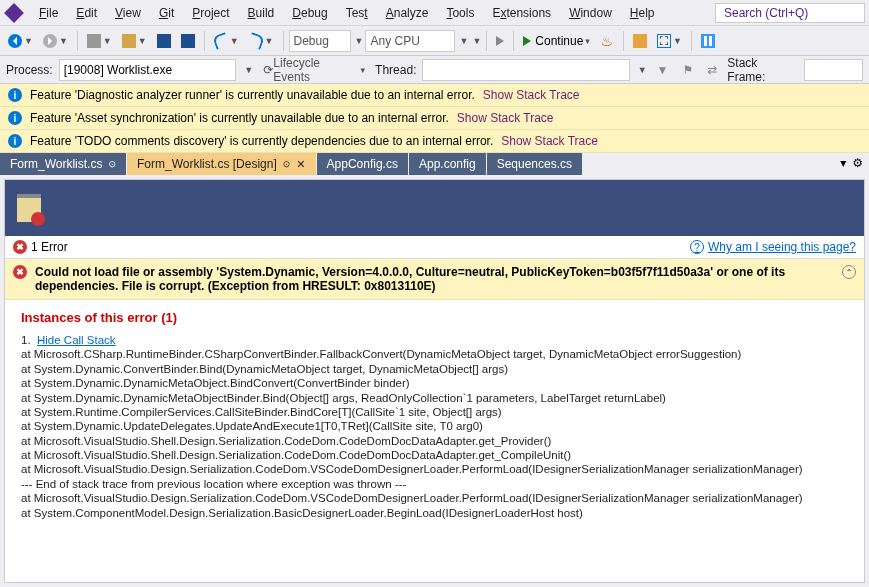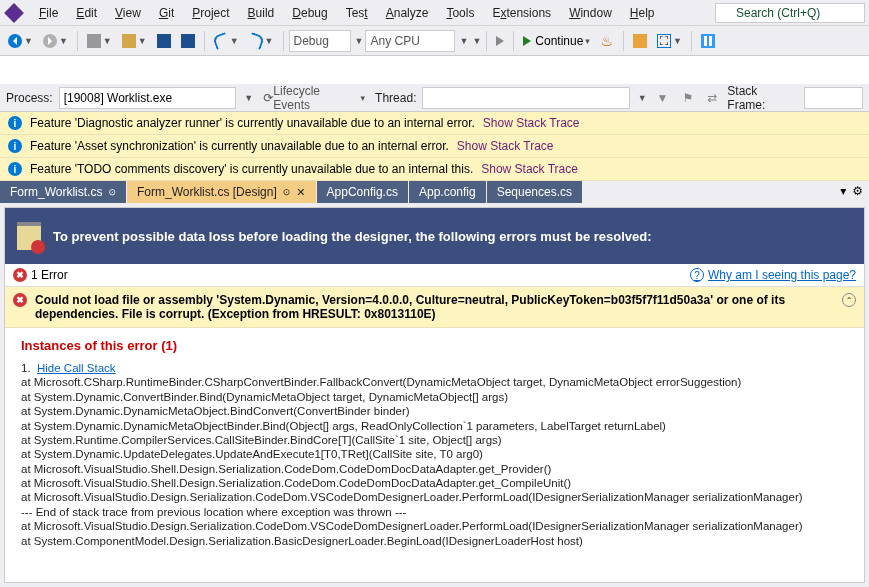--- a/index.html
+++ b/index.html
@@ -33,22 +33,22 @@
     color: #1E1E1E;
     cursor: pointer;
   }
   .menu-item .ul { text-decoration: underline; }
   .search-box {
     margin-left: auto;
     background: #fff;
     border: 1px solid #ccc;
     width: 150px;
     height: 20px;
-    padding: 0 20px;
-    color: #14532d;
+    padding: 0 8px;
+    color: #4c1d95;
     display: flex;
     align-items: center;
   }
   .toolbar {
     background: #eeeef2;
     display: flex;
     align-items: center;
     height: 30px;
     padding: 0 4px;
     border-bottom: 1px solid #ccc;
@@ -104,21 +104,20 @@
   .icon-new { width:14px;height:14px;background:#999; }
   .icon-open { width:14px;height:14px;background:#d4a64a; }
   .hot-icon{width:14px;height:14px;color:#d85b00;display:flex;align-items:center;justify-content:center;font-size:14px;}
   .small-icon{width:14px;height:14px;display:flex;align-items:center;justify-content:center;}
   .toolbar2 {
     background:#eeeef2;
     display:flex; align-items:center;
     height:28px; padding:0 6px;
     border-bottom:1px solid #ccc;
     gap:6px;
-    margin-top:28px;
   }
   .tb-label{ color:#1e1e1e; }
   .info-bar{
     background:#fdf4bf;
     display:flex; align-items:center;
     padding:4px 8px;
     border-bottom:1px solid #e8e2b8;
     gap:8px;
   }
   .info-icon{
@@ -331,21 +330,21 @@
       <span>Feature 'Diagnostic analyzer runner' is currently unavailable due to an internal error.</span>
       <a class="link">Show Stack Trace</a>
     </div>
     <div class="info-bar">
       <div class="info-icon">i</div>
       <span>Feature 'Asset synchronization' is currently unavailable due to an internal error.</span>
       <a class="link">Show Stack Trace</a>
     </div>
     <div class="info-bar">
       <div class="info-icon">i</div>
-      <span>Feature 'TODO comments discovery' is currently unavailable due to an internal this.</span>
+      <span>Feature 'TODO comments discovery' is currently dependencies due to an internal error.</span>
       <a class="link">Show Stack Trace</a>
     </div>
   </div>
 
 <div class="tab-strip">
   <div id="tabs" style="display:flex">
       <div class="doc-tab blue">
         <span>Form_Worklist.cs</span>
         <span class="tab-pin">⊙</span>
       </div>
@@ -368,21 +367,20 @@
   <div class="tab-end">
     <span style="cursor:pointer">▾</span>
     <span style="cursor:pointer">⚙</span>
   </div>
 </div>
 
 <div class="designer-area">
   <div class="designer-content">
     <div class="err-banner">
       <div class="clipboard-icon"></div>
-      <span>To prevent possible data loss before loading the designer, the following errors must be resolved:</span>
     </div>
     <div class="err-count-bar">
       <div class="err-red">✖</div>
       <span style="margin-left:4px">1 Error</span>
       <a class="why-link">
           <span class="q-icon">?</span>
           <span>Why am I seeing this page?</span>
         </a>
     </div>
     <div class="err-detail">

